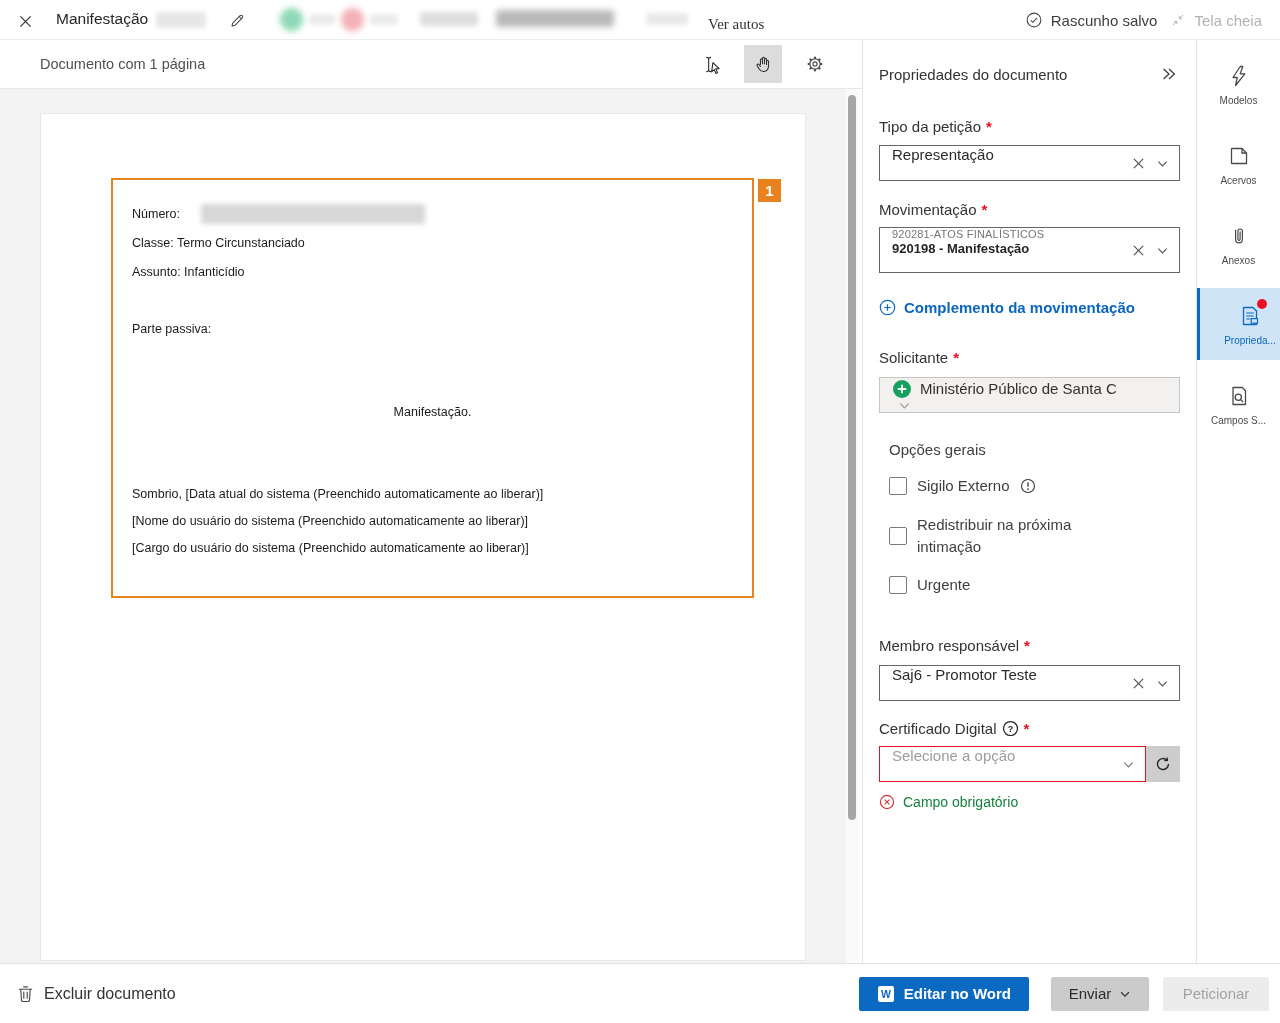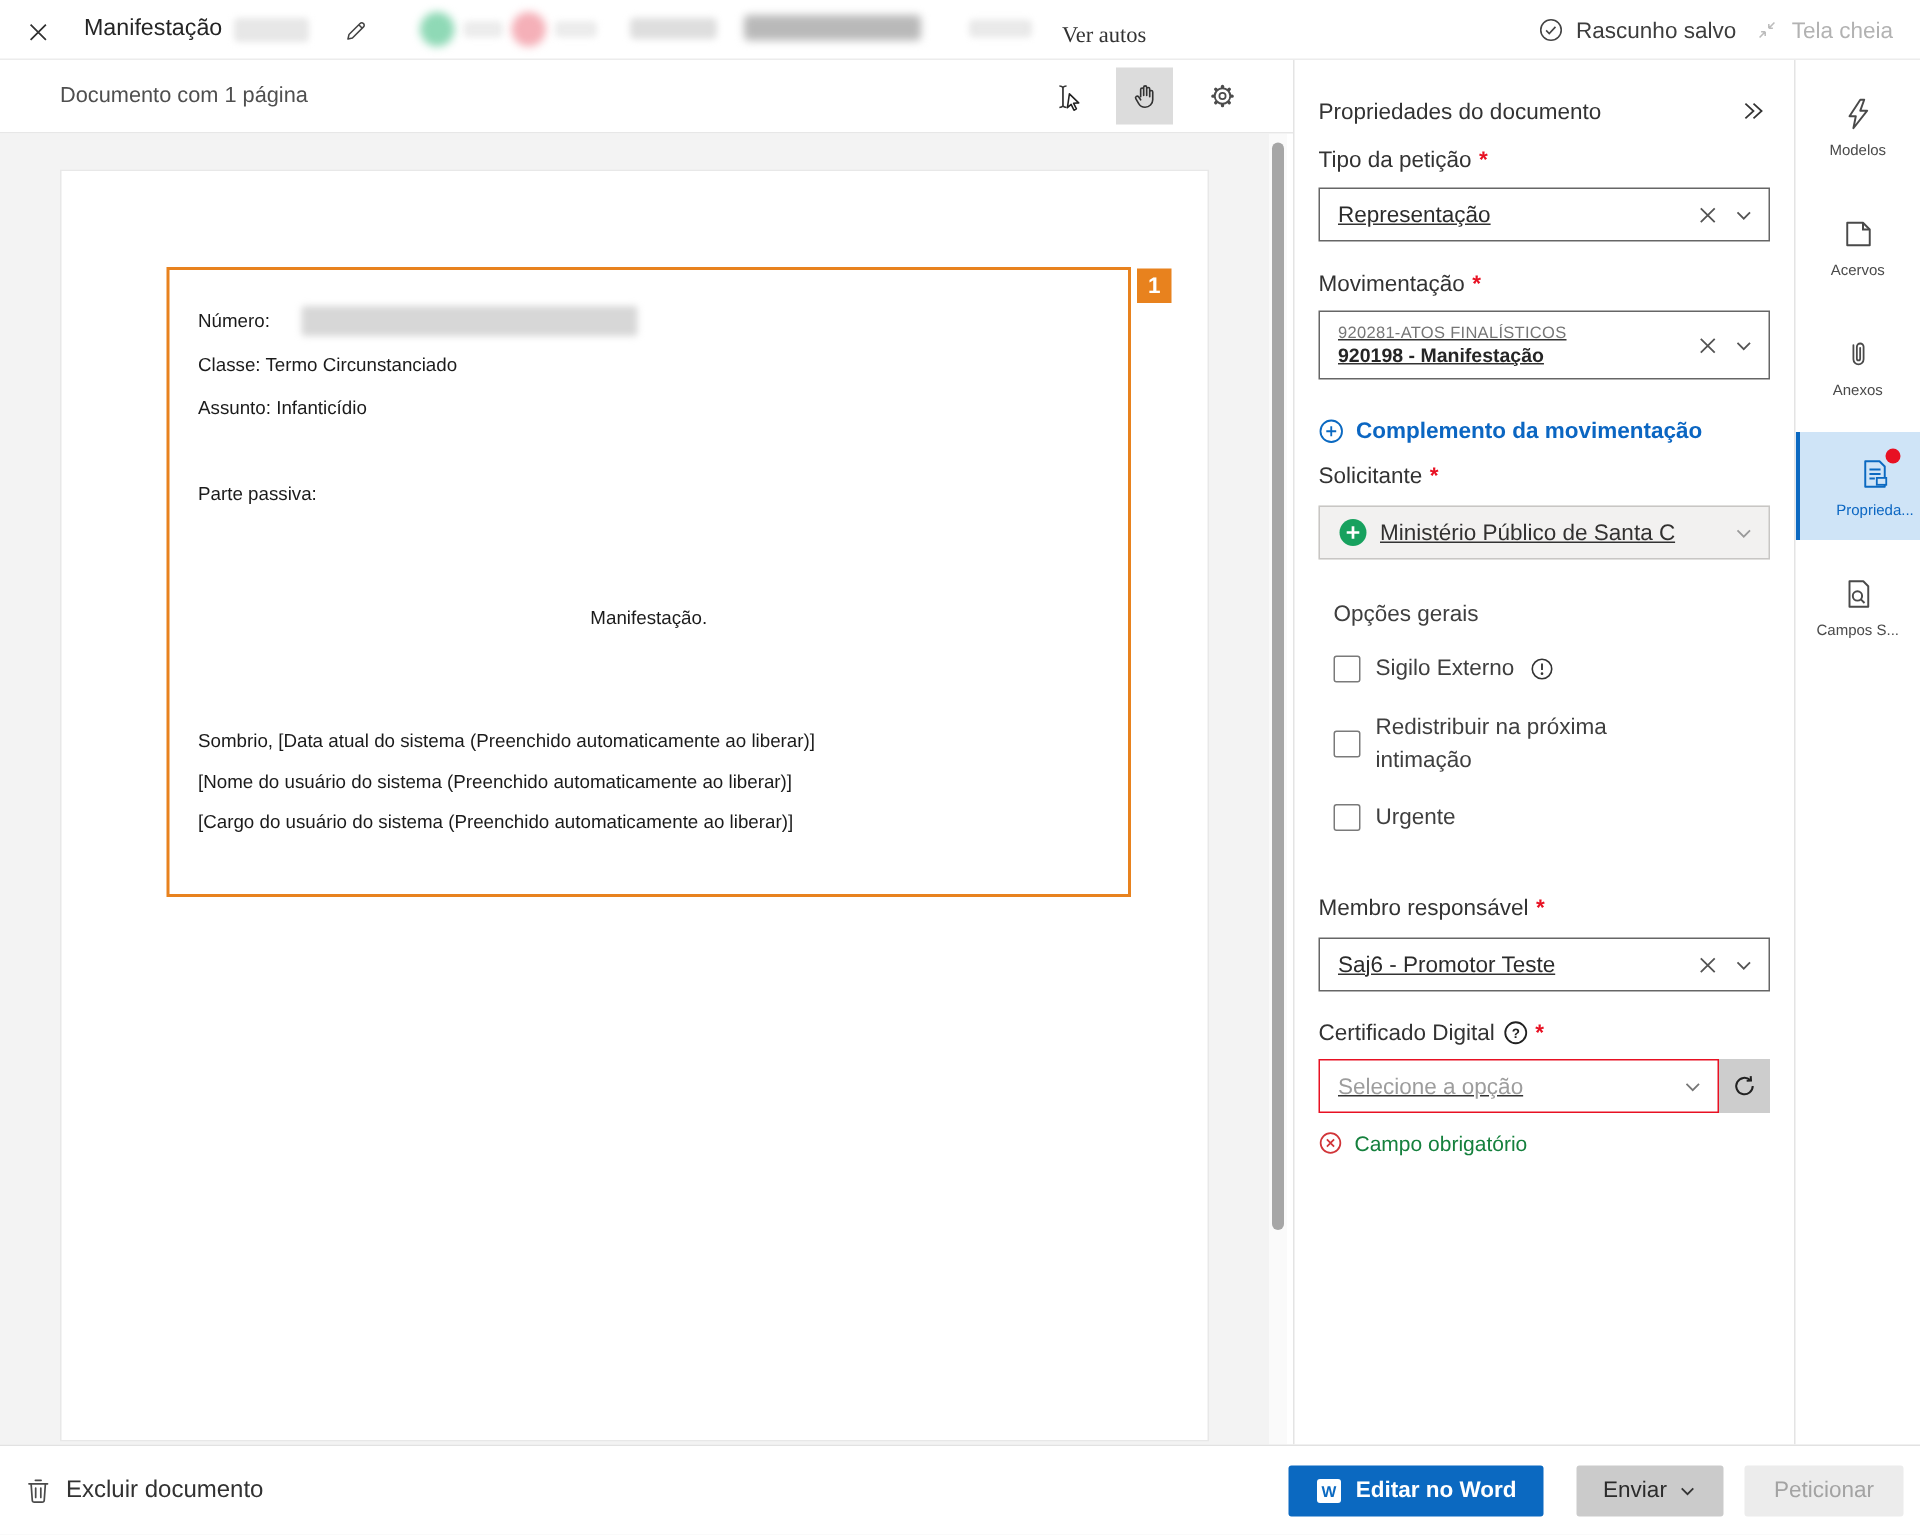--- a/index.html
+++ b/index.html
@@ -55,34 +55,34 @@
   .v-thumb { position:absolute; left:2px; top:6px; width:8px; height:725px; background:#a6a6a6; border-radius:4px; }
 
   
   .props { position:absolute; left:862px; top:40px; width:334px; height:923px; background:#fff;
             border-left:1px solid #e4e4e4; padding:14px 16px 0 16px; overflow:hidden; }
   .props-header { margin-top:9px; display:flex; align-items:center; justify-content:space-between; }
   .props-title { font-size:15px; color:#333; }
   .icon-btn { background:none; border:none; cursor:pointer; display:flex; align-items:center; justify-content:center; padding:2px; }
   .field-label { display:flex; align-items:center; gap:5px; font-size:15px; color:#333; height:18px; }
   .req { color:#e81123; font-weight:bold; font-size:15px; }
-  .combo { height:36px; border:1px solid #666; display:flex; align-items:center; padding:0 10px 0 12px;
-            cursor:pointer; background:#fff;text-decoration:underline; }
+  .combo { height:36px; border:1px solid #666; display:flex; padding:0 10px 0 12px;
+            cursor:pointer; background:#fff; }
   .combo-value { flex:1; font-size:15px; color:#2b2b2b; white-space:nowrap; overflow:hidden; }
   .combo-actions { display:flex; align-items:center; gap:11px; margin-left:6px; }
   .combo.two-line { height:46px; }
   .combo-stack { flex:1; overflow:hidden; }
   .combo-small { display:block; font-size:11px; color:#767676; letter-spacing:.2px; white-space:nowrap; }
   .combo-bold { display:block; font-size:13px; font-weight:bold; color:#252525; white-space:nowrap; margin-top:1px; }
-  .mt24{margin-top:12px}.mt19{margin-top:19px}.mt10{margin-top:10px}.mt9{margin-top:9px}
+  .mt24{margin-top:32px}.mt19{margin-top:19px}.mt10{margin-top:10px}.mt9{margin-top:9px}
   .mt25{margin-top:25px}.mt11{margin-top:11px}.mt28{margin-top:28px}.mt17{margin-top:17px}
   .mt16{margin-top:16px}.mt30{margin-top:40px}.mt18{margin-top:18px}.mt12{margin-top:12px}
   .link-row { display:flex; align-items:center; gap:8px; background:none; border:none; cursor:pointer;
             color:#0b66c2; font-size:15px; font-weight:bold; font-family:"Liberation Sans",sans-serif; height:18px; }
-  .combo.disabled { background:#f2f1f0; border:1px solid #c8c6c4; }
+  .combo.disabled { background:#f2f1f0; border:1px solid #c8c6c4;flex-direction:column; }
   .combo.disabled .combo-value { display:flex; align-items:center; gap:8px; color:#323130; }
   .group { padding-left:10px; }
   .group-title { font-size:15px; color:#3f3f3f; }
   .cb-row { display:flex; align-items:center; gap:10px; cursor:pointer; }
   .cb { width:18px; height:18px; border:1px solid #7a7a7a; background:#fff; flex:none; border-radius:2px; }
   .cb-label { font-size:15px; color:#3f3f3f; line-height:22px; }
   .cb-label.wrap { max-width:205px; }
   .combo.error { border:1.5px solid #e81123; }
   .combo .placeholder { color:#9d9d9d; }
   .cert-row { display:flex; }

